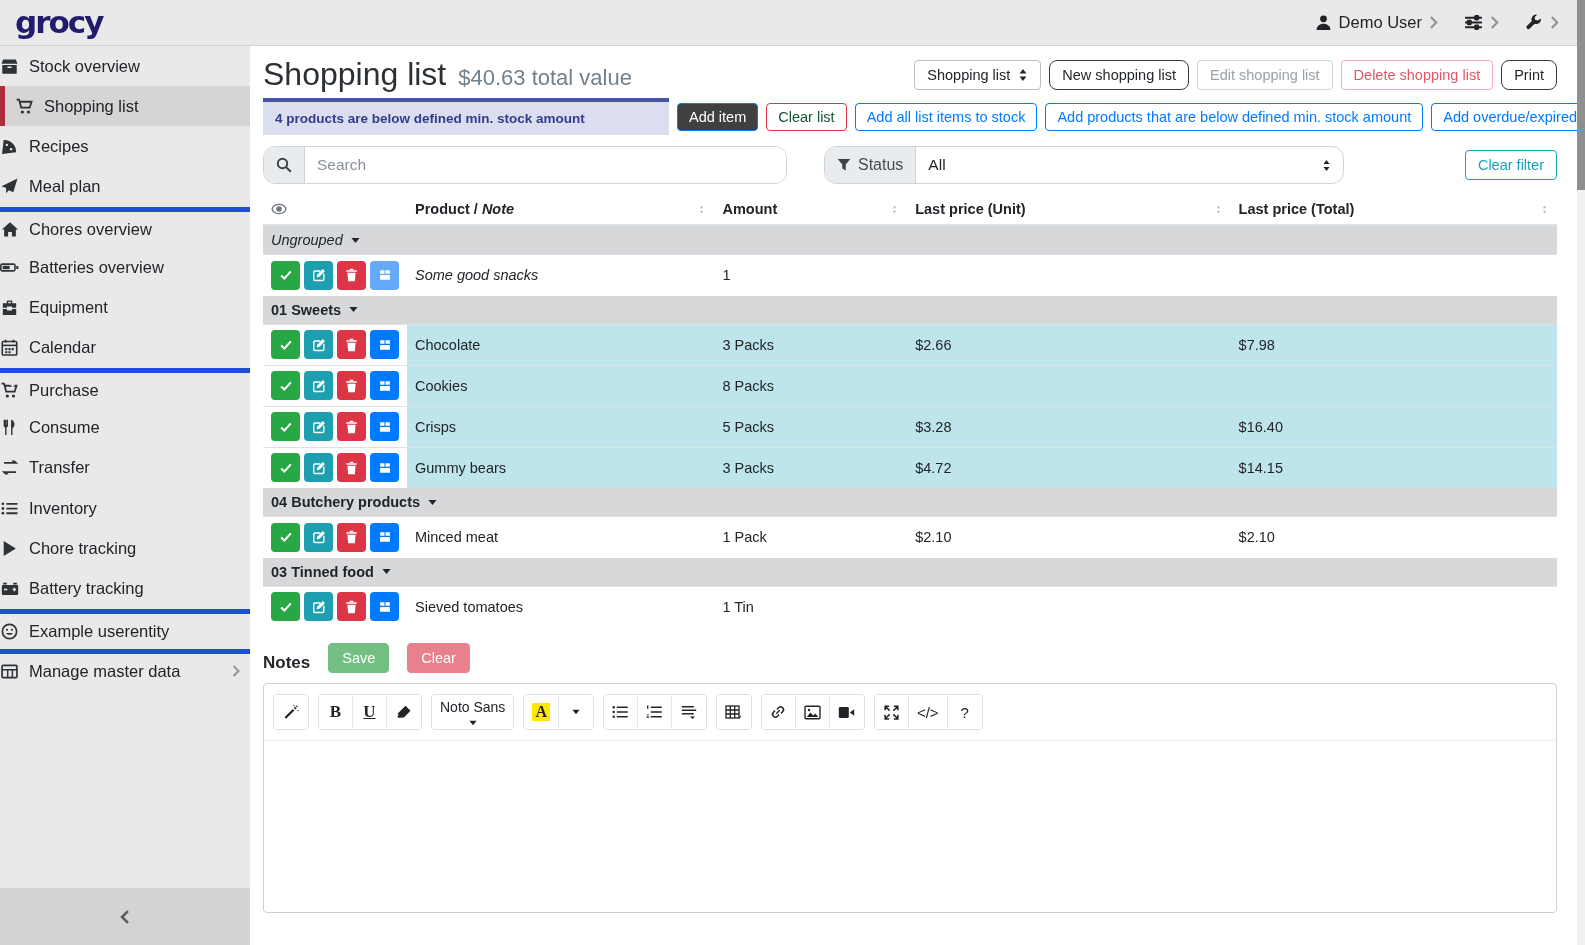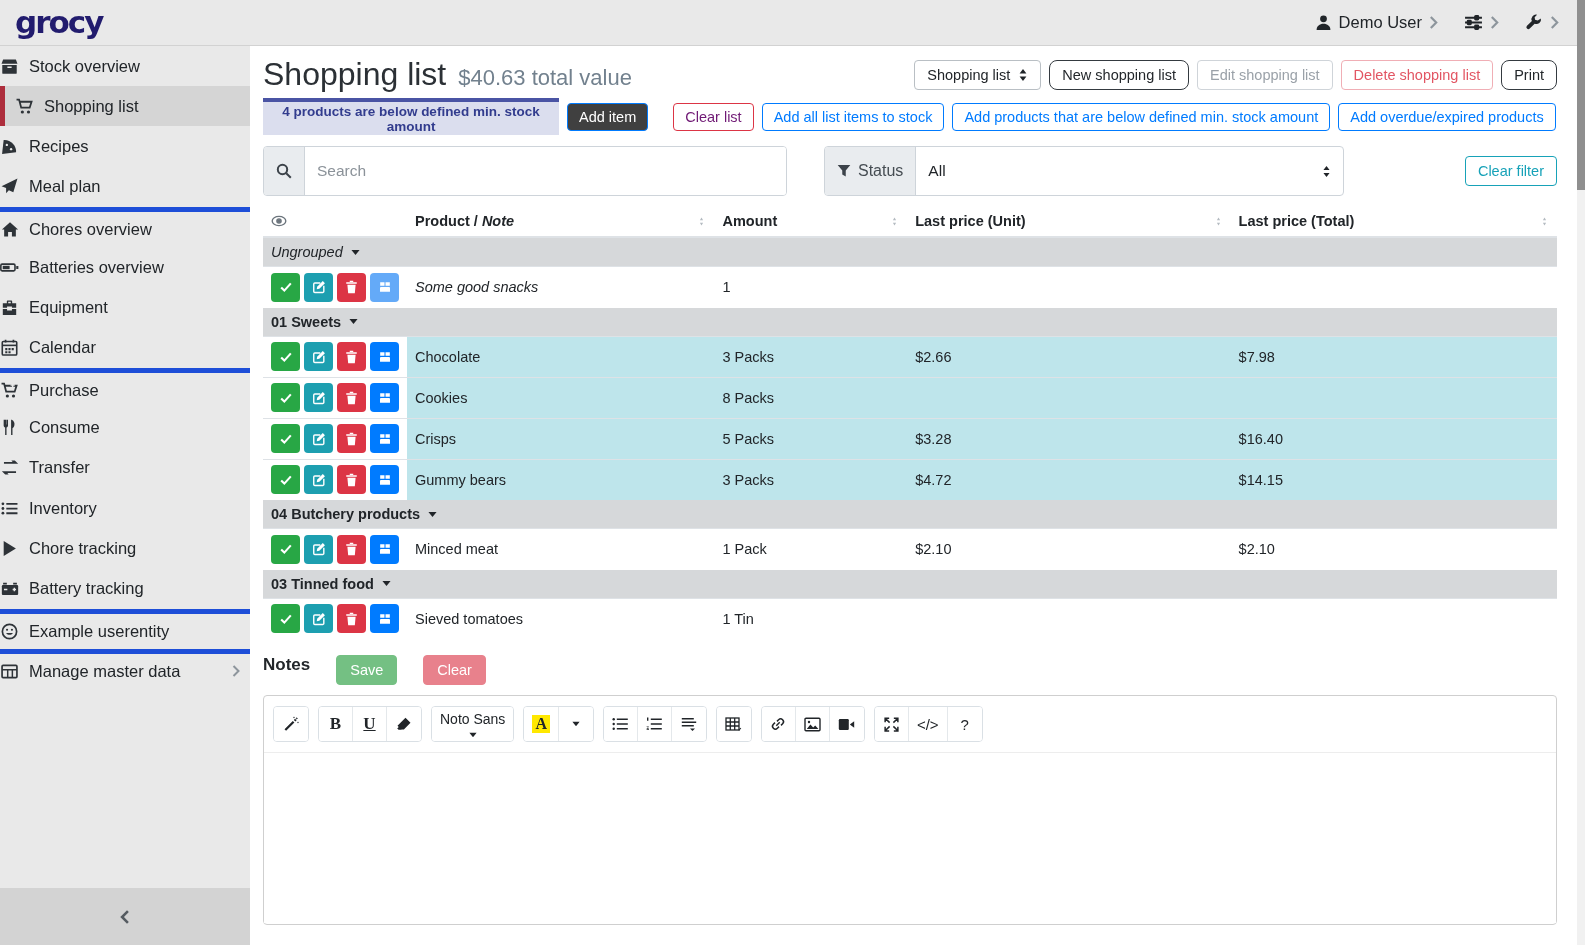--- a/index.html
+++ b/index.html
@@ -35,32 +35,32 @@
   .titlewrap { display:flex; align-items:baseline; gap:12px; }
   .pagetitle { font-size:32px; color:#2b3035; font-weight:500; }
   .pagesub { font-size:22px; color:#72818e; font-weight:400; }
   .headbtns { display:flex; gap:8px; margin-top:4px; }
   .btn { border-radius:4px; background:#fff; font-size:14.5px; padding:6px 12px; display:inline-flex;
     align-items:center; gap:8px; cursor:pointer; white-space:nowrap; border:1px solid transparent; }
   .btn-select { border-color:#b9bfc4; color:#212529; }
   .btn-dark-o { border-color:#343a40; color:#23272b;border-radius:8px; }
   .btn-mute-o { border-color:#cfd4d9; color:#9aa1a8; }
   .btn-red-o { border-color:#f0aeb5; color:#e25563; }
-  .btn-danger-o { border-color:#dc3545; color:#701a75;margin-left:17px; }
+  .btn-danger-o { border-color:#dc3545; color:#14532d; }
   .btn-blue-o { border-color:#007bff; color:#007bff; }
   .btn-teal-o { border-color:#17a2b8; color:#17a2b8; }
   .btn-primary { background:#404040; border-color:#007bff; color:#fff; }
 
   .actionrow { display:flex; align-items:center; gap:8px; margin-top:5px; }
-  .alert { width:296px; height:37px; background:#dbdeee; border-top:4px solid #4a54a4;
+  .alert { width:406px; height:37px; background:#dbdeee; border-top:4px solid #4a54a4;
     display:flex; align-items:center; padding:0 12px; color:#323c8e; font-weight:700; font-size:13.5px; flex-shrink:0;text-align:center; }
   .actionrow .btn { padding:5px 11px; }
 
   .filterrow { display:flex; align-items:center; margin-top:11px; }
-  .igroup { display:flex; height:50px; border:1px solid #ced4da; border-radius:4px; overflow:hidden; background:#fff; }
+  .igroup { display:flex; height:38px; border:1px solid #ced4da; border-radius:12px; overflow:hidden; background:#fff; }
   .iprepend { background:#e9ecef; border-right:1px solid #ced4da; display:flex; align-items:center; gap:7px;
     padding:0 12px; color:#454c52; font-size:16px; }
   .igroup input { border:none; outline:none; flex:1; font-size:15.5px; padding:0 12px; color:#212529;
     font-family:"Liberation Sans",sans-serif; }
   .igroup input::placeholder { color:#8b9299; }
   .fake-select { flex:1; display:flex; align-items:center; justify-content:space-between; padding:0 12px;
     font-size:15.5px; color:#212529; cursor:pointer; }
   .g-search { width:524px; }
   .g-status { width:520px; margin-left:37px; }
   .filterrow .fill { flex:1; }
@@ -85,21 +85,21 @@
   .rb-green { background:#28a745; }
   .rb-teal { background:#1d9fb0; }
   .rb-red { background:#dc3545; }
   .rb-blue { background:#007bff; }
   .rb-blue-light { background:#64aaf8; }
   .note-italic { font-style:italic; }
   col.c-act { width:142px; } col.c-prod { width:308px; } col.c-amt { width:193px; }
   col.c-unit { width:324px; } col.c-tot { width:327px; }
 
   
-  .notesrow { display:flex; align-items:flex-start; gap:26px; margin-top:16px; }
+  .notesrow { display:flex; align-items:flex-end; gap:18px; margin-top:16px; }
   .noteslabel { font-size:17px; font-weight:700; color:#23272b; }
   .btn-save { background:#74c083; border-color:#74c083; color:#fff; padding:6px 13px; }
   .btn-clearn { background:#e8818c; border-color:#e8818c; color:#fff; padding:6px 13px; }
 
   .editor { margin-top:10px; border:1px solid #cfcfcf; border-radius:4px; height:230px; }
   .etoolbar { padding:10px 9px; display:flex; gap:9px; border-bottom:1px solid #ededed; flex-wrap:nowrap; }
   .egroup { display:inline-flex; border:1px solid #dae0e5; border-radius:4px; overflow:hidden; background:#fff; }
   .ebtn { min-width:34px; height:34px; background:#fff; border:none; border-right:1px solid #e4e8eb;
     display:flex; align-items:center; justify-content:center; font-size:15px; color:#212529; cursor:pointer;
     padding:0 8px; gap:5px; }

